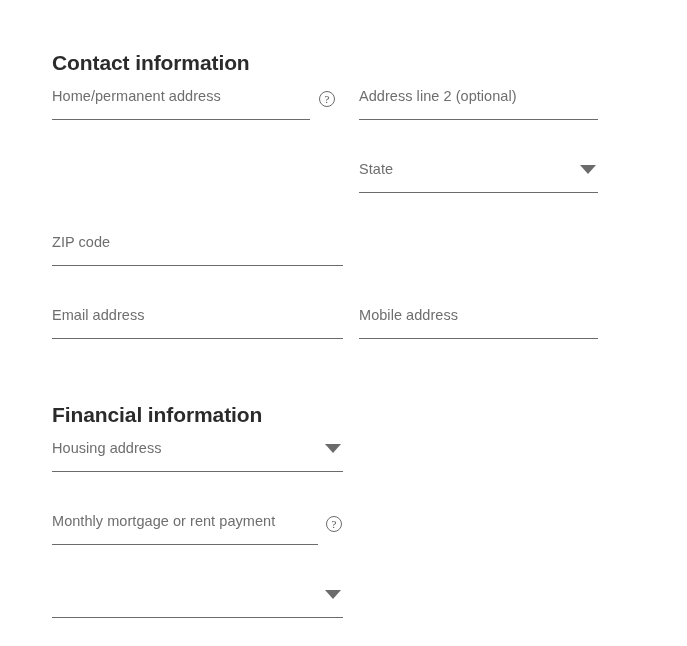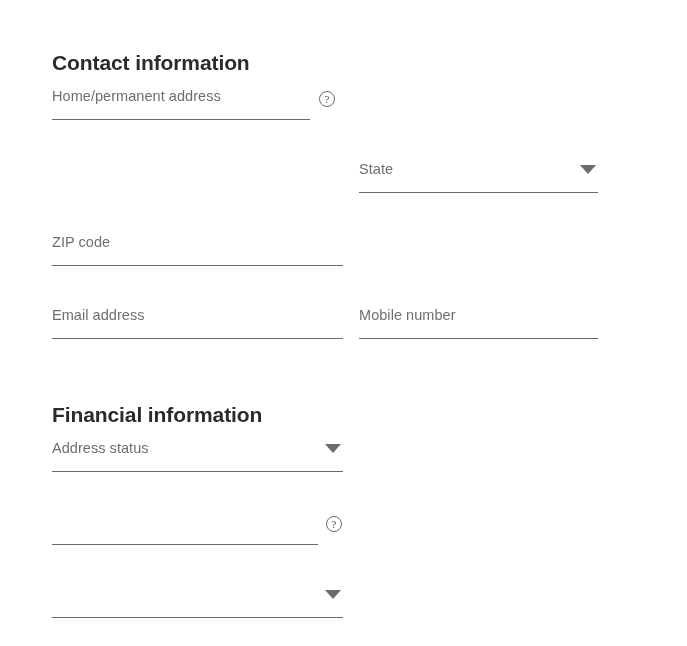--- a/index.html
+++ b/index.html
@@ -106,52 +106,57 @@
 <div class="form-page">
 
   <h2 class="section-heading" id="heading-contact">Contact information</h2>
 
   <div class="field col-left w-left-short" style="top:86px;">
     <span class="field-label">Home/permanent address</span>
     <span class="field-underline" style="width:258px;"></span>
   </div>
   <span class="help-icon" style="left:319px; top:91px;">?</span>
 
+  <div class="field col-right w-right" style="top:86px;">
+    <span class="field-label">Address line 2 (optional)</span>
+    <span class="field-underline" style="width:239px;"></span>
+  </div>
 
 
   <div class="field col-right w-right" style="top:159px;text-decoration:underline;">
     <span class="field-label">State</span>
     <span class="caret" style="left:221px; top:6px;"></span>
     <span class="field-underline" style="width:239px;"></span>
   </div>
 
   <div class="field col-left w-left" style="top:232px;">
     <span class="field-label">ZIP code</span>
     <span class="field-underline" style="width:291px;"></span>
   </div>
 
   <div class="field col-left w-left" style="top:305px;">
     <span class="field-label">Email address</span>
     <span class="field-underline" style="width:291px;"></span>
   </div>
 
   <div class="field col-right w-right" style="top:305px;">
-    <span class="field-label">Mobile number</span>
+    <span class="field-label">Mobile address</span>
     <span class="field-underline" style="width:239px;"></span>
   </div>
 
   <h2 class="section-heading" id="heading-financial">Financial information</h2>
 
   <div class="field col-left w-left" style="top:438px;">
-    <span class="field-label">Address status</span>
+    <span class="field-label">Housing address</span>
     <span class="caret" style="left:273px; top:6px;"></span>
     <span class="field-underline" style="width:291px;"></span>
   </div>
 
   <div class="field col-left w-left-mid" style="top:511px;">
+    <span class="field-label">Monthly mortgage or rent payment</span>
     <span class="field-underline" style="width:266px;"></span>
   </div>
   <span class="help-icon" style="left:326px; top:516px;">?</span>
 
   <div class="field col-left w-left" style="top:584px;">
     <span class="caret" style="left:273px; top:6px;"></span>
     <span class="field-underline" style="width:291px;"></span>
   </div>
 
 </div>

